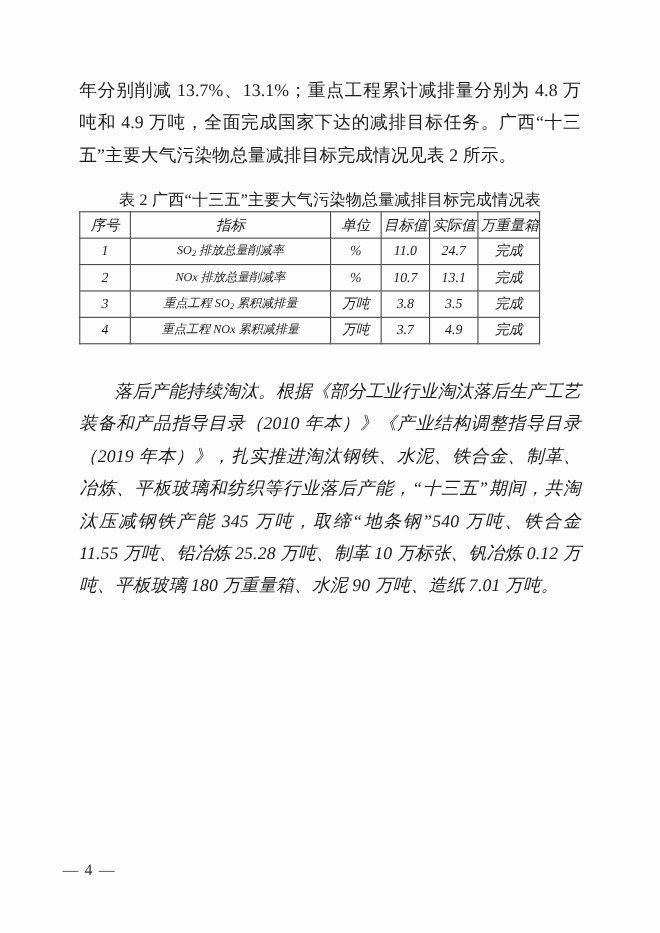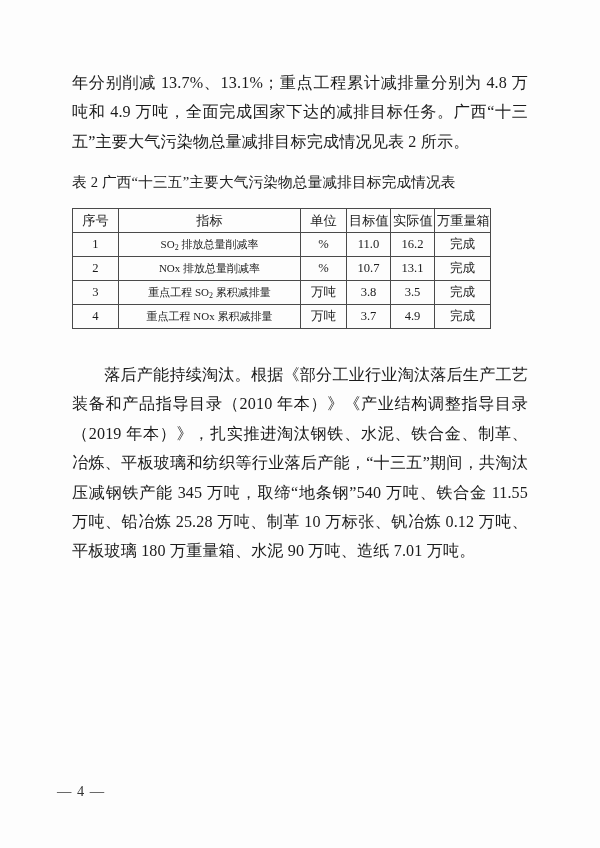--- a/index.html
+++ b/index.html
@@ -43,33 +43,34 @@
   
   #top-para {
     top: 68px;
   }
   
   .table-caption {
     position: absolute;
     left: 72px;
     top: 172px;
     width: 456px;
-    text-align: left;
+    text-align: center;
     font-size: 14.6px;
     line-height: 20px;
     letter-spacing: 0.2px;
     color: #1b1b1b;
     white-space: nowrap;
   }
   
   .data-table-wrap {
     position: absolute;
     left: 72px;
-    top: 208px;
+    top: 192px;
     width: 418px;
+    font-style: italic;
   }
   table.data-table {
     border-collapse: collapse;
     width: 418px;
     table-layout: fixed;
     font-size: 12.6px;
     color: #1b1b1b;
   }
   table.data-table td,
   table.data-table th {
@@ -109,21 +110,21 @@
     top: 328px;
     width: 456px;
     font-size: 16.1px;
     line-height: 29.4px;
     font-weight: bold;
     text-indent: 2em;
     letter-spacing: 0.4px;
     color: #111;
     margin: 0;
   }
-  #para-capacity { top: 360px; }
+  #para-capacity { top: 342px; font-style: italic; }
   #para-pollution { top: 563px; }
   
   .page-footer {
     position: absolute;
     top: 783px;
     left: 36px;
     width: 90px;
     text-align: center;
     font-size: 14.4px;
     letter-spacing: 1px;
@@ -160,21 +161,21 @@
           <th>实际值</th>
           <th>万重量箱</th>
         </tr>
       </thead>
       <tbody>
         <tr>
           <td class="num">1</td>
           <td class="cell-indicator"><span>SO</span><sub>2</sub><span> 排放总量削减率</span></td>
           <td>%</td>
           <td class="num">11.0</td>
-          <td class="num">16.2</td>
+          <td class="num">24.7</td>
           <td>完成</td>
         </tr>
         <tr>
           <td class="num">2</td>
           <td class="cell-indicator"><span>NOx 排放总量削减率</span><sub></sub><span></span></td>
           <td>%</td>
           <td class="num">10.7</td>
           <td class="num">13.1</td>
           <td>完成</td>
         </tr>

